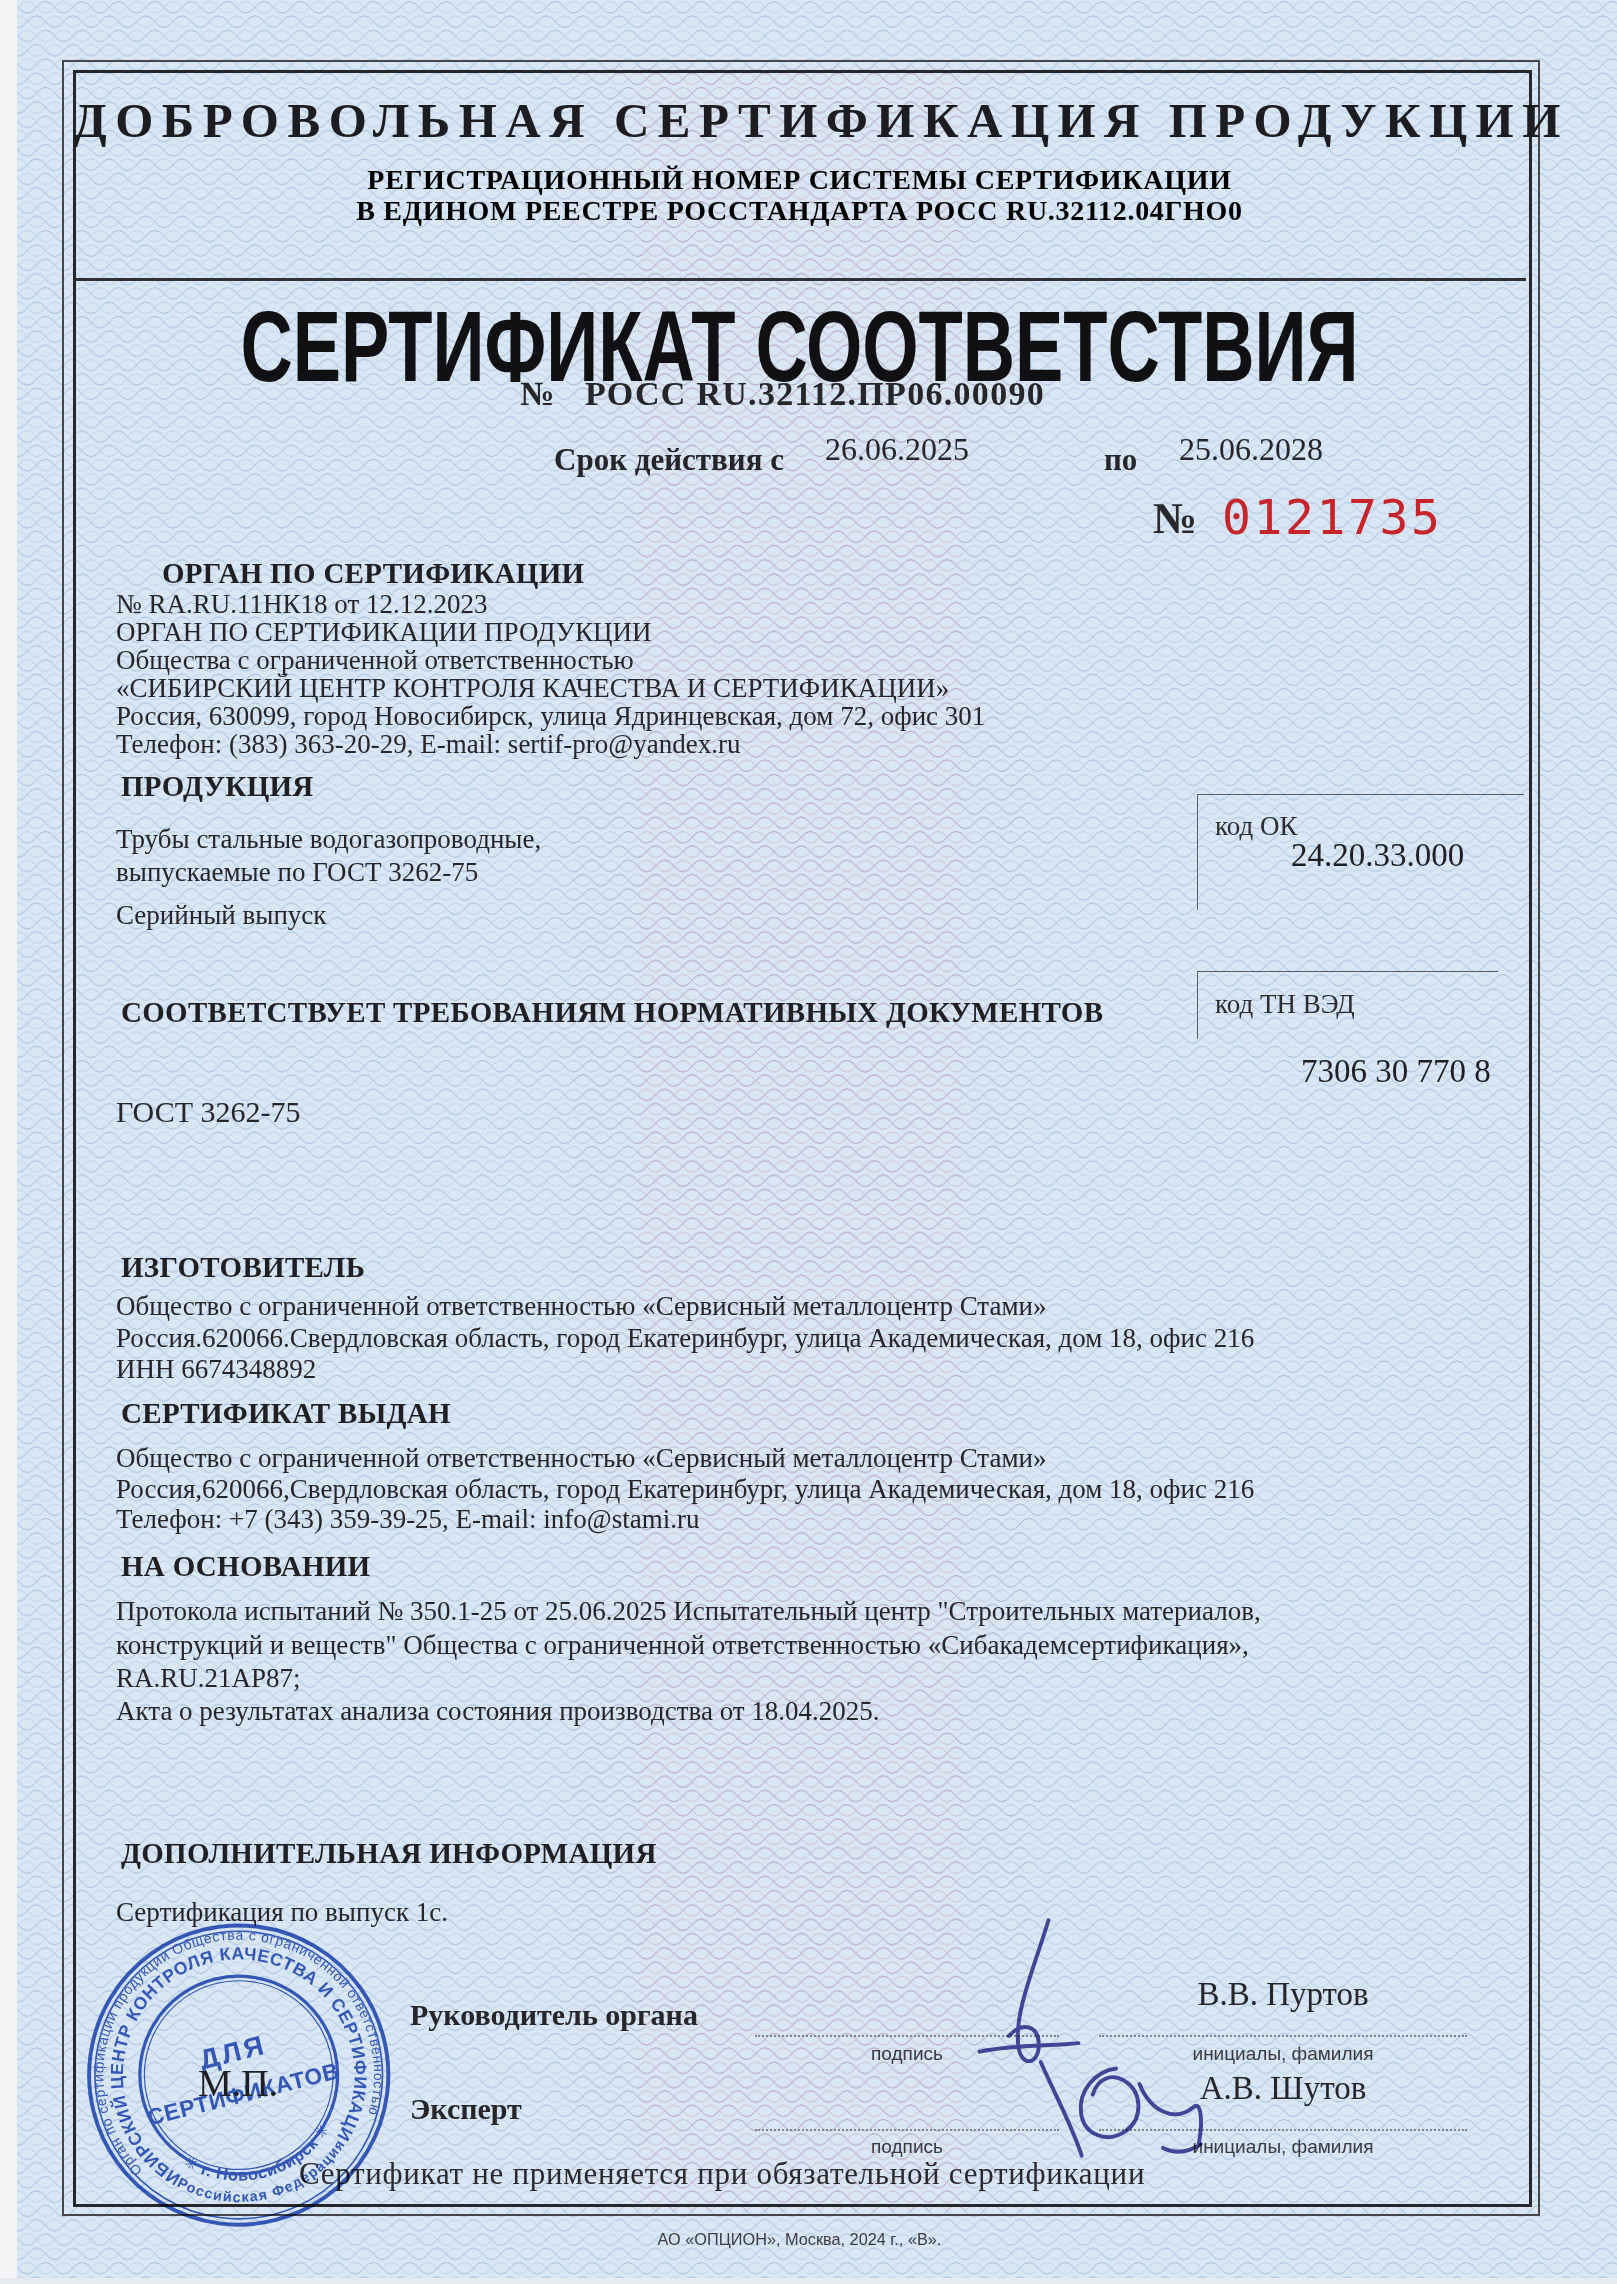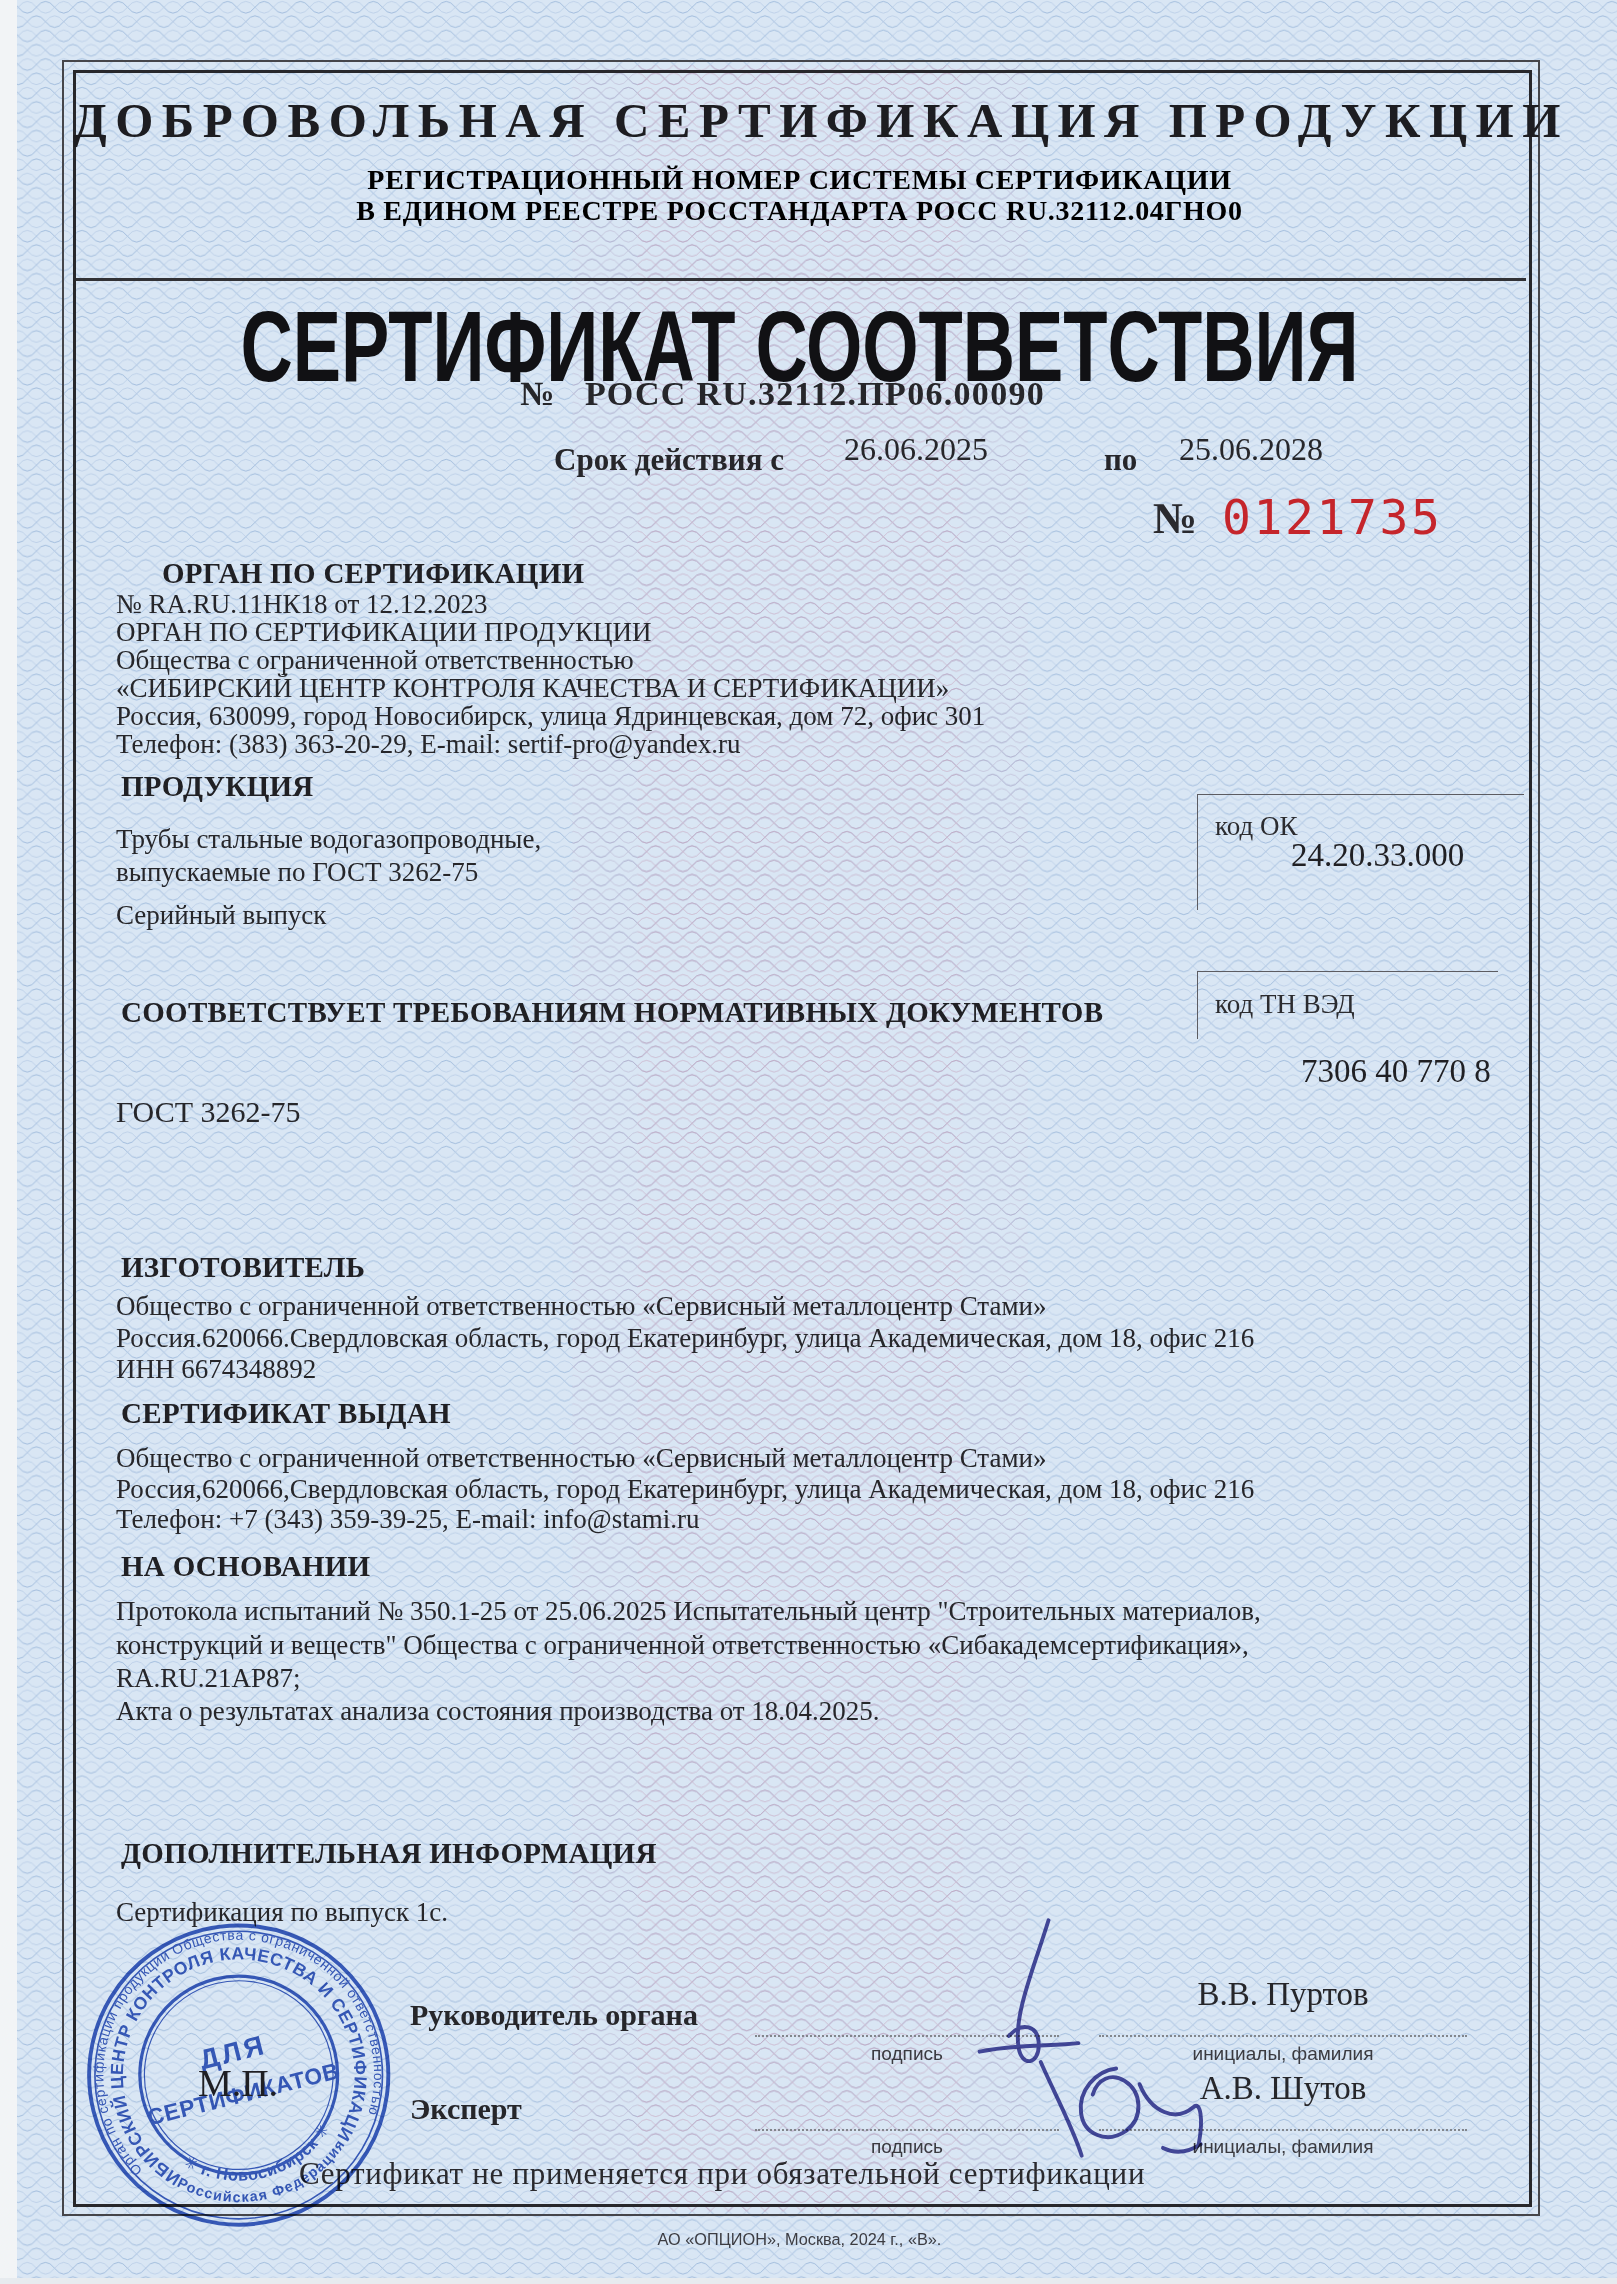--- a/index.html
+++ b/index.html
@@ -84,21 +84,21 @@
   <div class="t ctr reg-line" style="top:195px;">В ЕДИНОМ РЕЕСТРЕ РОССТАНДАРТА  РОСС RU.32112.04ГНО0</div>
 
   <div class="t ctr cert-title" style="top:289px;">СЕРТИФИКАТ СООТВЕТСТВИЯ</div>
 
   <div class="t num-line" style="left:520px;top:375px;">
     <span>№</span>&nbsp;&nbsp;
     <span>РОСС  RU.32112.ПР06.00090</span>
   </div>
 
   <div class="t bold" style="left:514px;top:442px;font-size:31px;margin-left:40px;">Срок действия  с</div>
-  <div class="t" style="left:825px;top:431px;font-size:32px;margin-left:19px;">26.06.2025</div>
+  <div class="t" style="left:825px;top:431px;font-size:32px;">26.06.2025</div>
   <div class="t bold" style="left:1104px;top:442px;font-size:31px;">по</div>
   <div class="t" style="left:1179px;top:431px;font-size:32px;">25.06.2028</div>
 
   <div class="t blank-no" style="left:1153px;top:493px;">№</div>
   <div class="t blank-digits" style="left:1222px;top:489px;">0121735</div>
 
   <div class="t hdr" style="left:121px;top:557px;margin-left:41px;">ОРГАН ПО СЕРТИФИКАЦИИ</div>
   <div class="t ln" style="left:116px;top:589px;">№ RA.RU.11НК18  от 12.12.2023</div>
   <div class="t ln" style="left:116px;top:617px;">ОРГАН ПО СЕРТИФИКАЦИИ ПРОДУКЦИИ</div>
   <div class="t ln" style="left:116px;top:645px;">Общества с ограниченной ответственностью</div>
@@ -115,21 +115,21 @@
   <div class="code-vline" style="left:1197px;top:794px;height:116px;"></div>
   <div class="t code-label" style="left:1215px;top:801px;">код ОК</div>
   <div class="t code-value" style="left:1291px;top:837px;">24.20.33.000</div>
 
   <div class="t hdr" style="left:121px;top:996px;">СООТВЕТСТВУЕТ ТРЕБОВАНИЯМ НОРМАТИВНЫХ ДОКУМЕНТОВ</div>
   <div class="t ln" style="left:116px;top:1095px;font-size:30px;">ГОСТ 3262-75</div>
 
   <div class="code-line" style="left:1197px;top:971px;width:301px;"></div>
   <div class="code-vline" style="left:1197px;top:971px;height:68px;"></div>
   <div class="t code-label" style="left:1215px;top:979px;">код ТН ВЭД</div>
-  <div class="t code-value" style="left:1301px;top:1053px;">7306 40 770 8</div>
+  <div class="t code-value" style="left:1301px;top:1053px;">7306 30 770 8</div>
 
   <div class="t hdr" style="left:121px;top:1251px;">ИЗГОТОВИТЕЛЬ</div>
   <div class="t ln" style="left:116px;top:1291px;">Общество с ограниченной ответственностью «Сервисный металлоцентр Стами»</div>
   <div class="t ln" style="left:116px;top:1323px;">Россия.620066.Свердловская область,  город Екатеринбург, улица Академическая, дом 18, офис 216</div>
   <div class="t ln" style="left:116px;top:1354px;">ИНН 6674348892</div>
 
   <div class="t hdr" style="left:121px;top:1397px;">СЕРТИФИКАТ ВЫДАН</div>
   <div class="t ln" style="left:116px;top:1443px;">Общество с ограниченной ответственностью «Сервисный металлоцентр Стами»</div>
   <div class="t ln" style="left:116px;top:1474px;">Россия,620066,Свердловская область,  город Екатеринбург, улица Академическая, дом 18, офис 216</div>
   <div class="t ln" style="left:116px;top:1504px;">Телефон: +7 (343) 359-39-25, E-mail: info@stami.ru</div>

